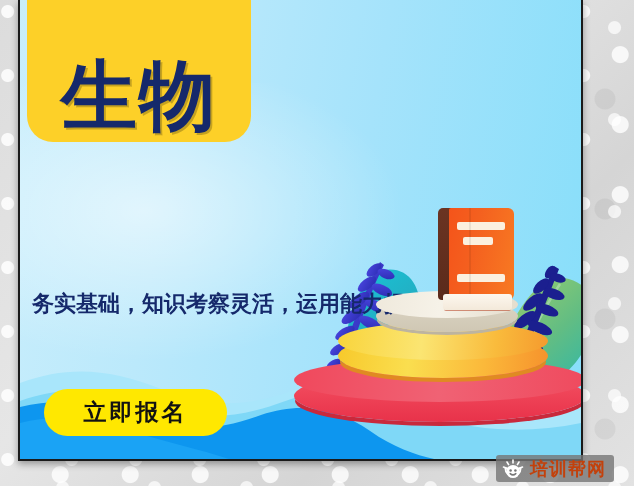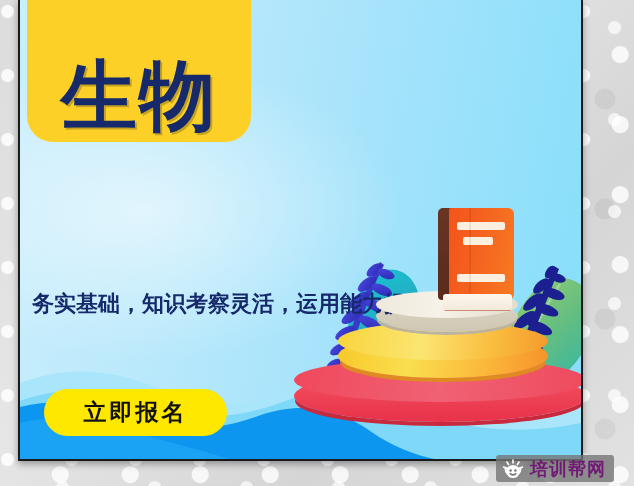--- a/index.html
+++ b/index.html
@@ -236,21 +236,21 @@
     align-items: center;
     gap: 6px;
     background: rgba(118,118,118,0.80);
     border-radius: 3px;
     z-index: 30;
   }
   .watermark-text {
     font-family: "DejaVu Sans", "Liberation Sans", sans-serif;
     font-size: 18px;
     font-weight: 700;
-    color: #701a75;
+    color: #c2410c;
     letter-spacing: 1px;
     line-height: 1;
     white-space: nowrap;
   }
 </style>
 </head>
 <body>
 
 <div id="page"></div>
 

